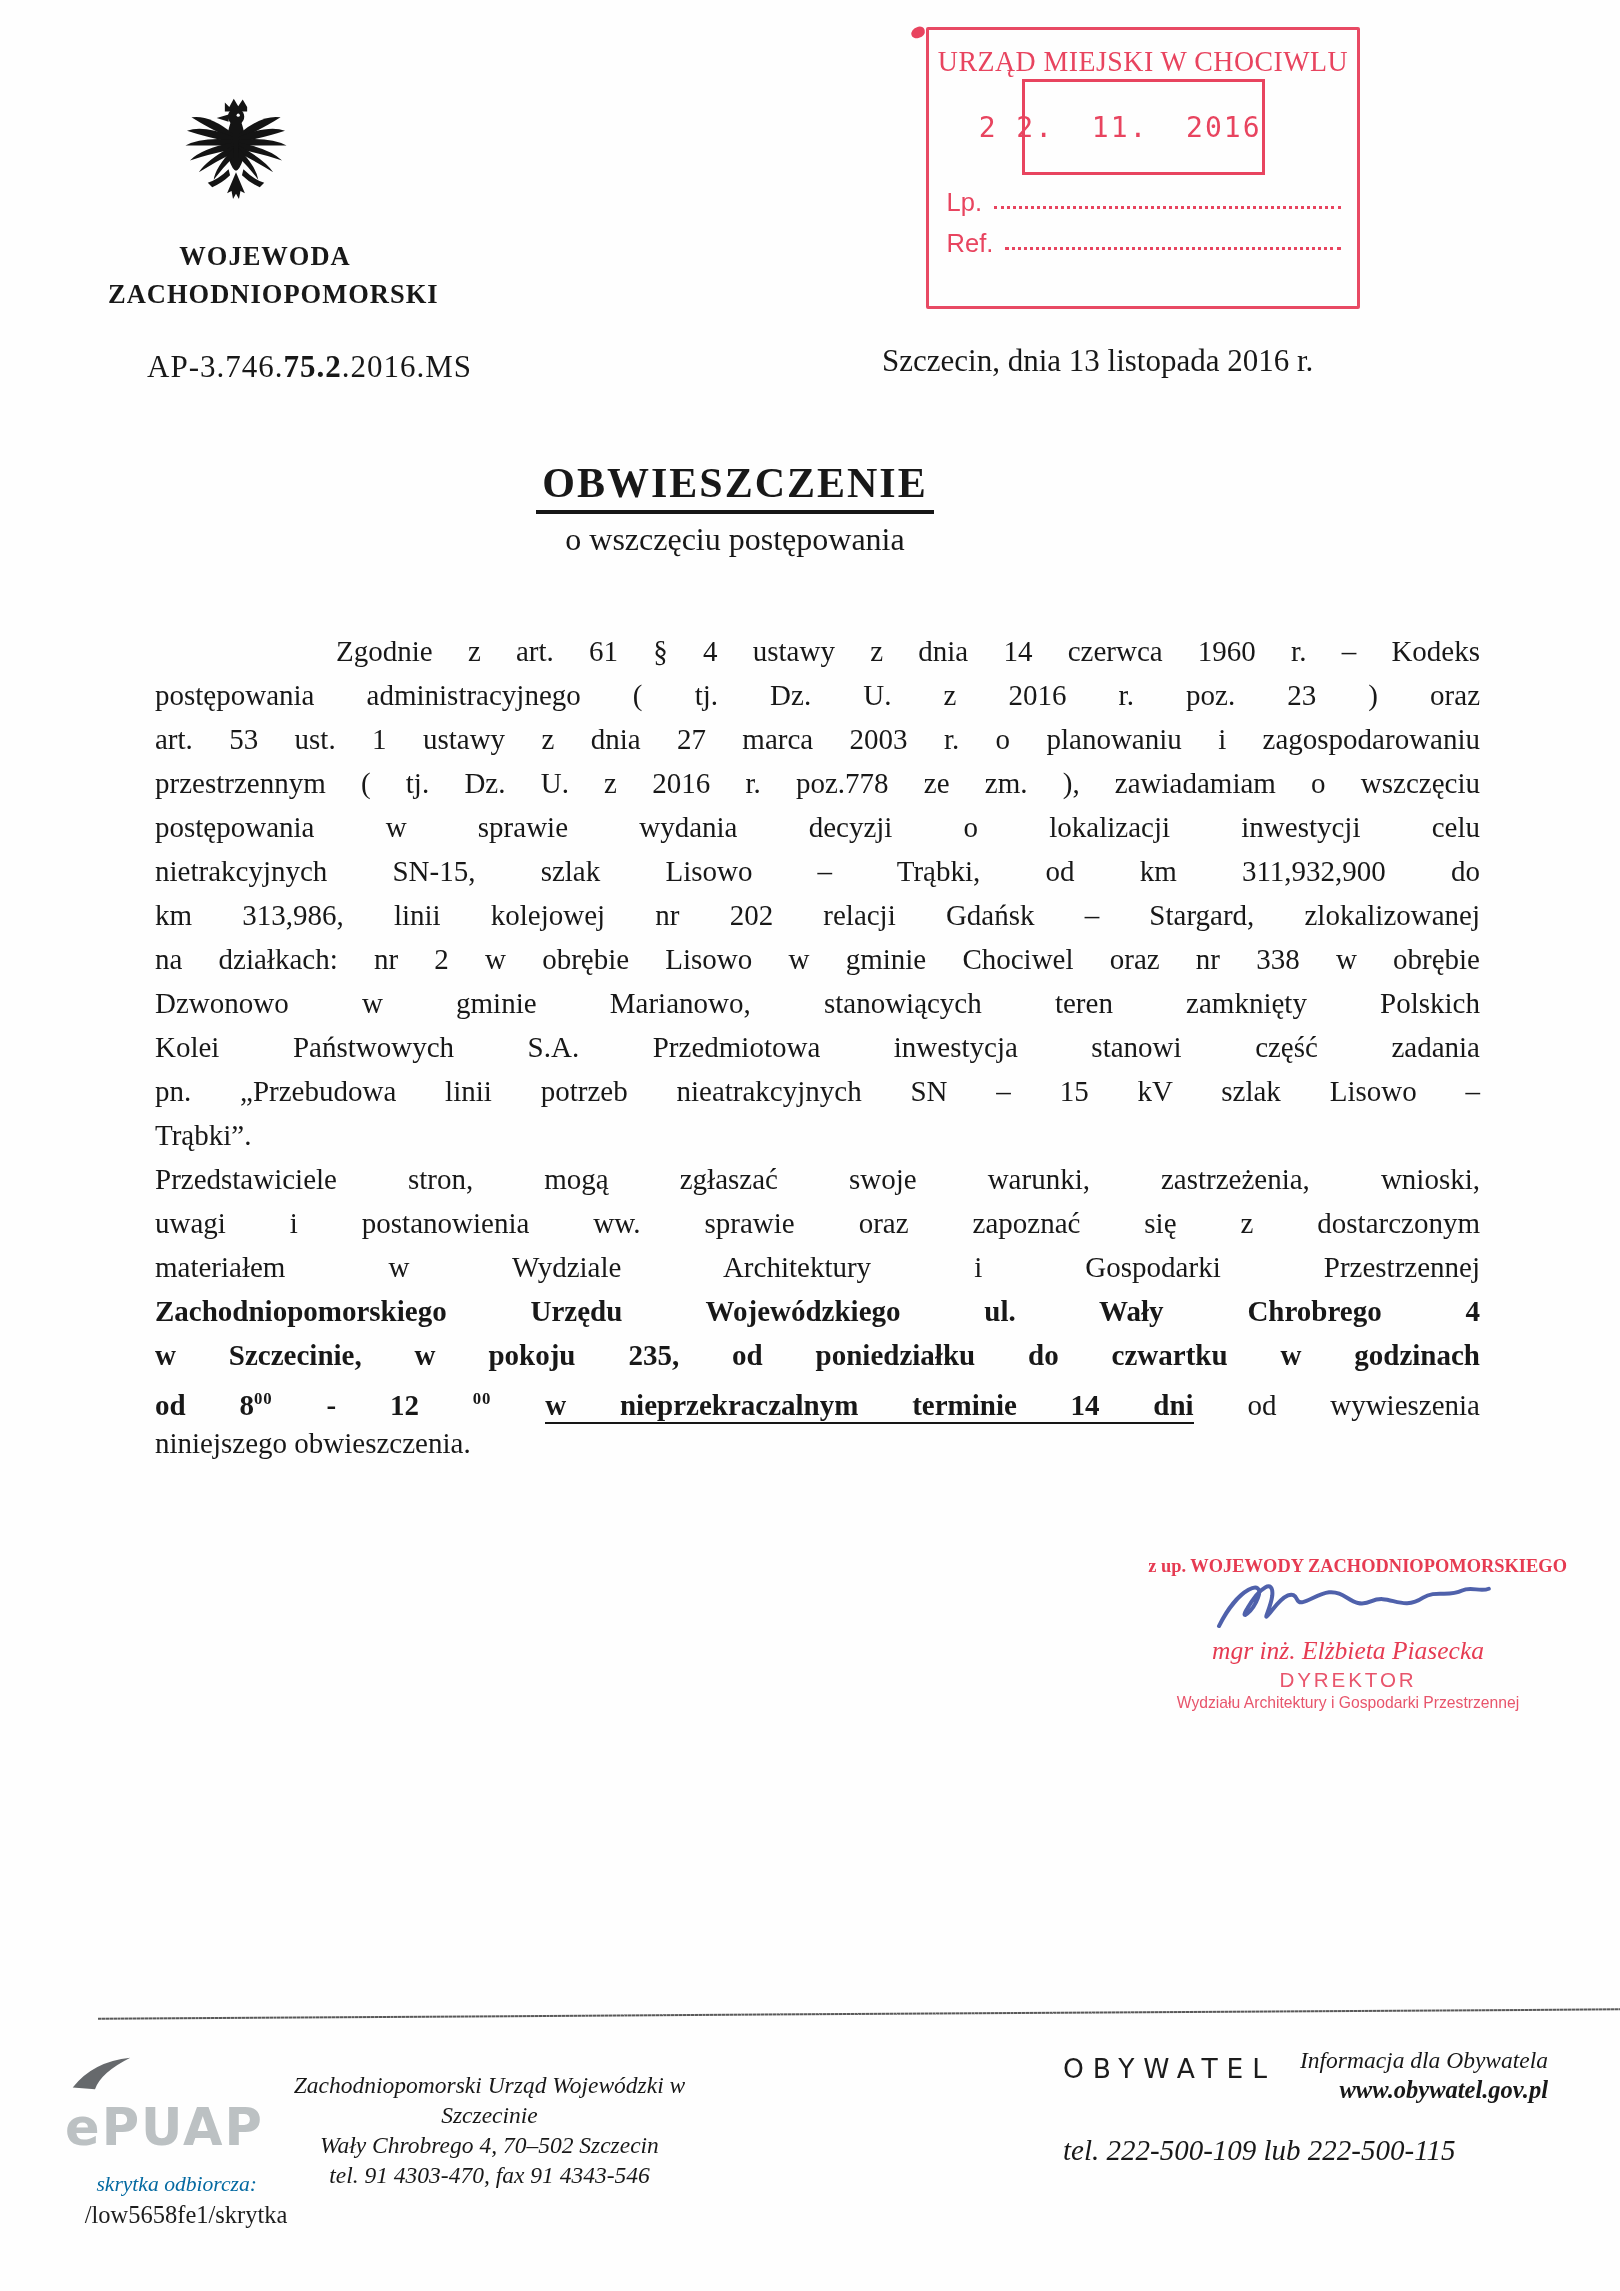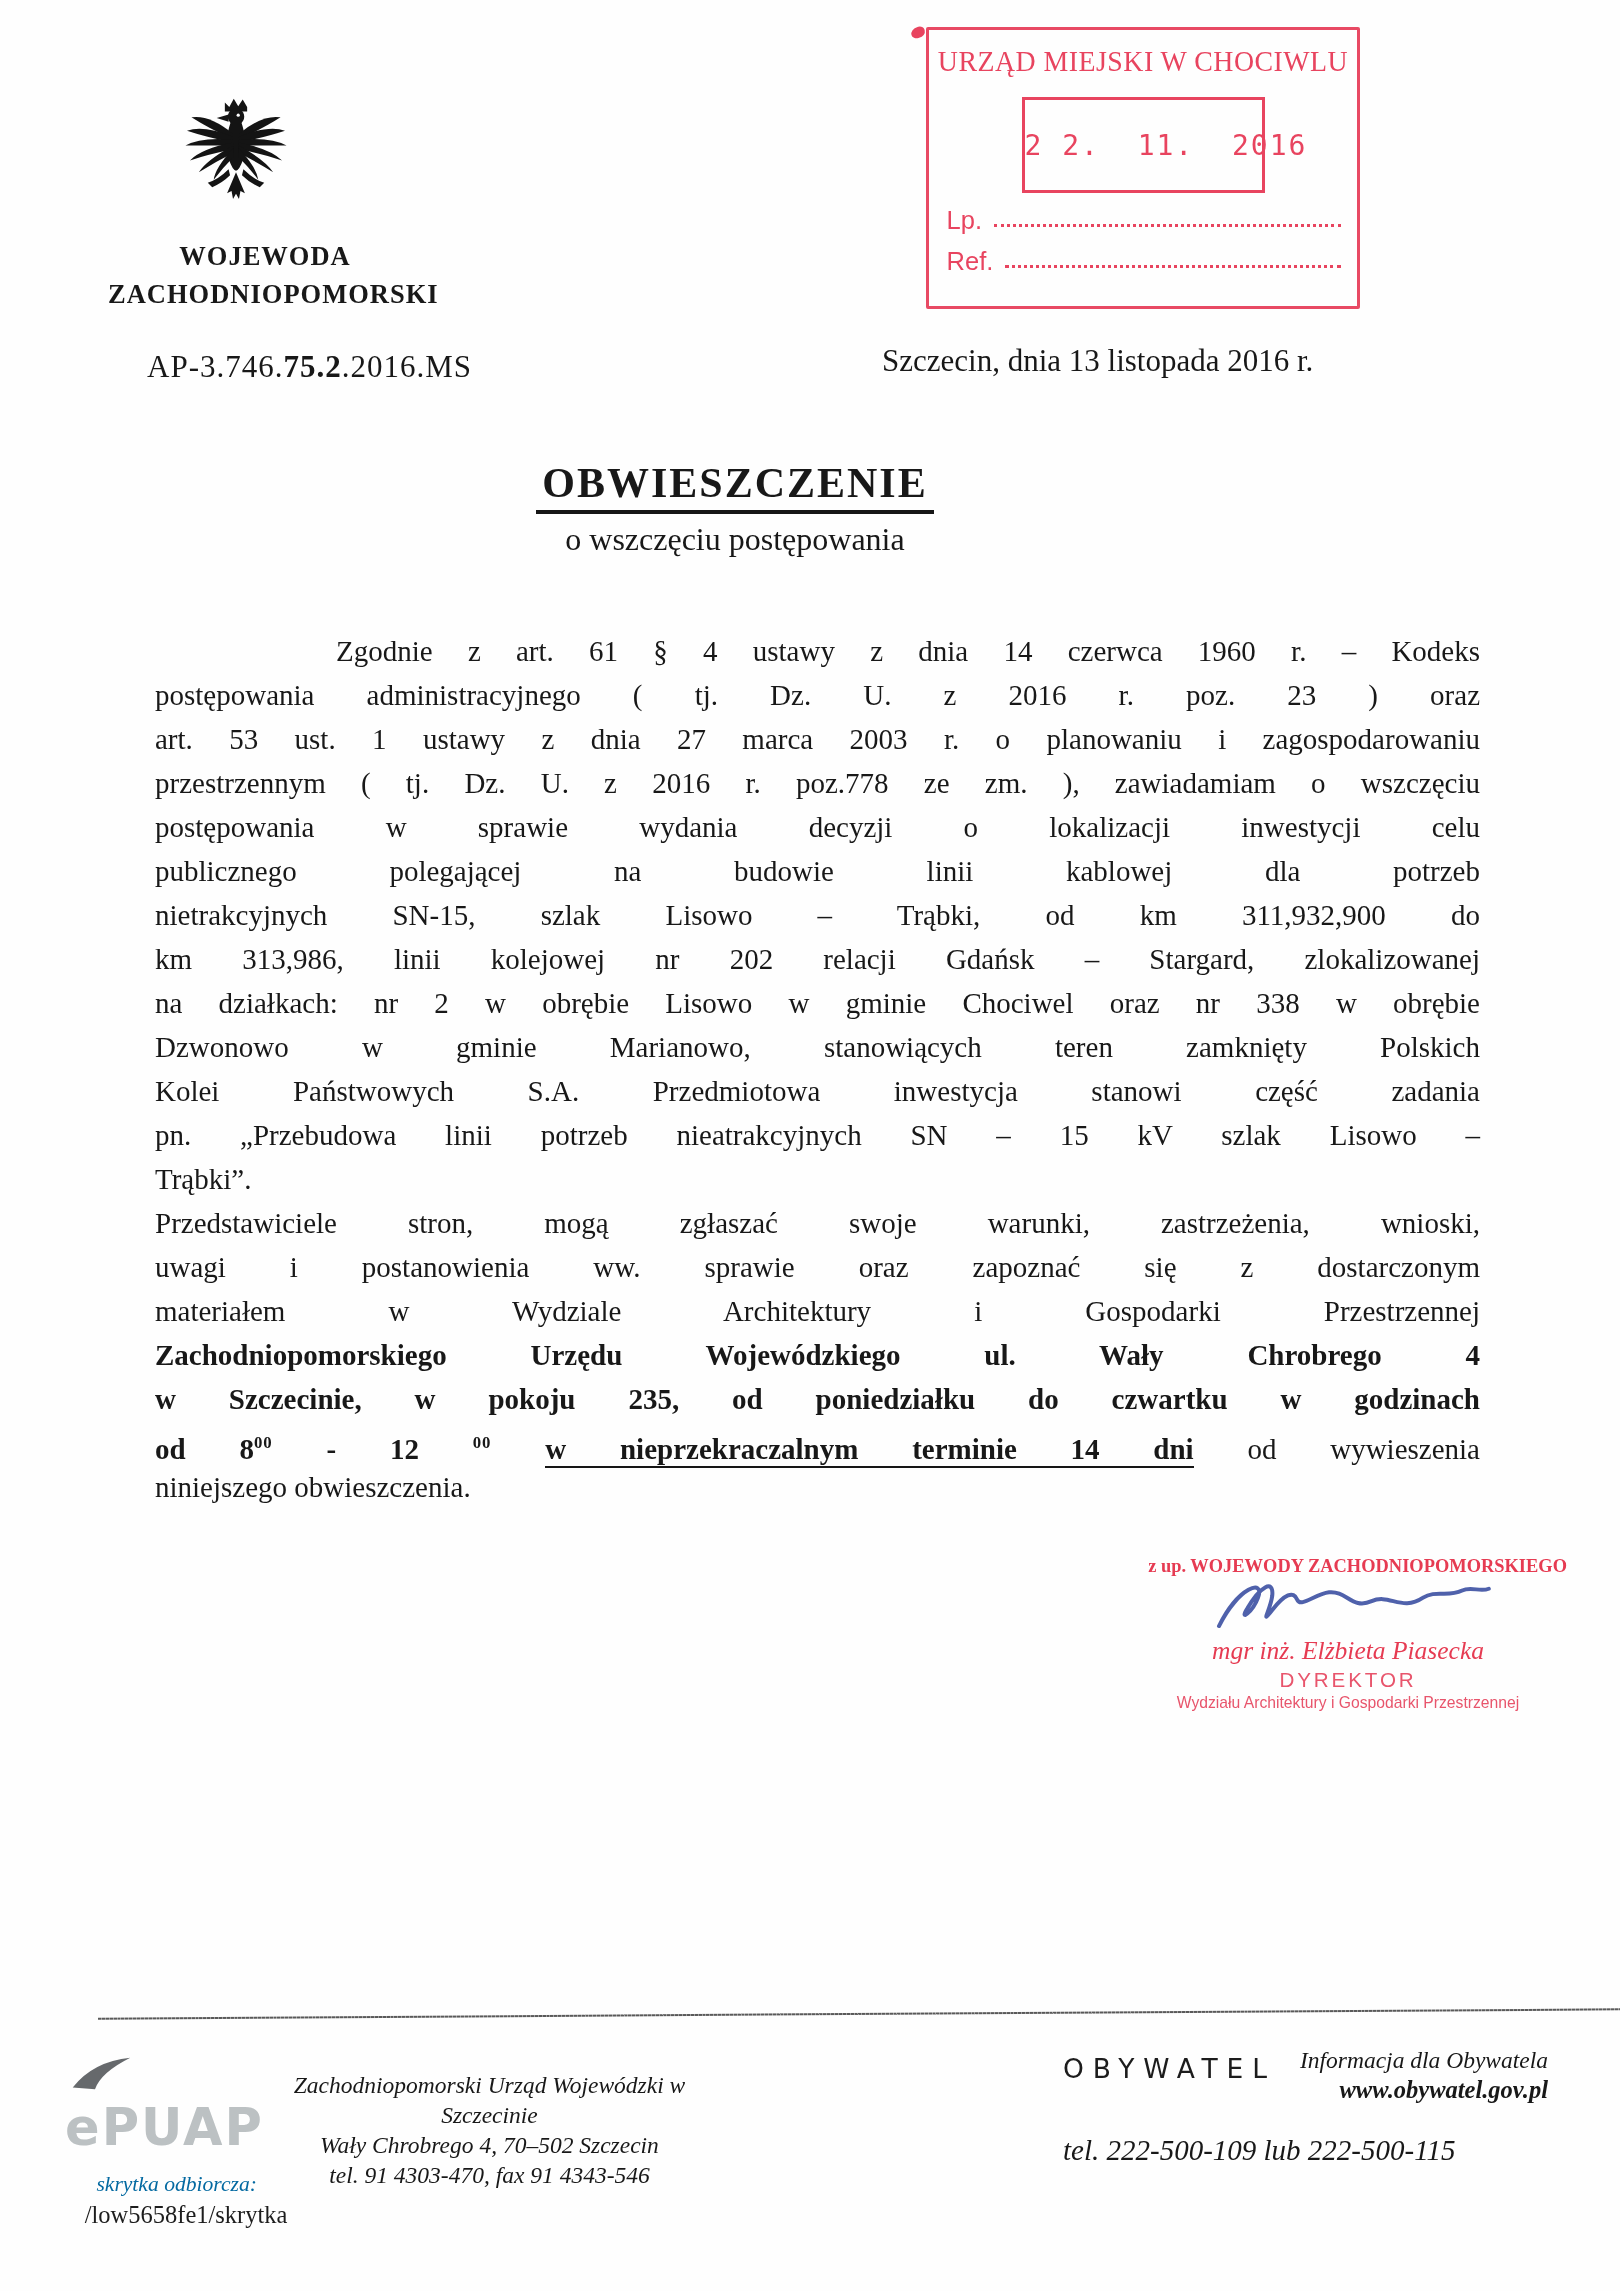--- a/index.html
+++ b/index.html
@@ -12,22 +12,22 @@
   .issuer{position:absolute;left:108px;top:237px;width:314px;text-align:center;
     font-weight:bold;font-size:26.5px;line-height:38px;letter-spacing:1px;}
   .case-number{position:absolute;left:147px;top:349px;font-size:31px;letter-spacing:1px;}
   .case-number b{font-weight:bold;}
   
   .stamp{position:absolute;left:926px;top:27.4px;width:428px;height:276px;
     border:3.9px solid #e84a64;color:#e8445f;border-radius:2px;}
   .stamp-blob{position:absolute;left:-17.6px;top:-3.9px;width:13.7px;height:10.8px;background:#e8445f;border-radius:60% 40% 55% 45%;transform:rotate(-15deg);}
   .stamp-office{margin-top:14.7px;text-align:center;font-size:29px;letter-spacing:0.5px;
     transform:scaleX(.96);white-space:nowrap;}
-  .stamp-datebox{margin:19px auto 0;width:237px;height:90px;border:3.9px solid #e8445f;
-    display:flex;align-items:center;justify-content:flex-start;}
+  .stamp-datebox{margin:1px auto 0;width:237px;height:90px;border:3.9px solid #e8445f;
+    display:flex;align-items:center;justify-content:flex-end;}
   .stamp-date{font-family:"DejaVu Sans Mono",monospace;font-size:28px;letter-spacing:2px;white-space:pre;}
   .stamp-row{display:flex;align-items:flex-end;margin:13.7px 15.7px 0 17.6px;
     font-family:"Liberation Sans",sans-serif;font-size:25.5px;line-height:27.4px;}
   .stamp-row .leader{flex:1;border-bottom:3.9px dotted #e8445f;margin:0 0 6.9px 11.8px;}
   
   .place-date{position:absolute;left:882px;top:343px;font-size:31px;}
   
   .title-block{position:absolute;left:392px;top:459px;width:686px;text-align:center;}
   .doc-title{display:inline-block;font-size:42px;font-weight:bold;letter-spacing:2px;
     border-bottom:4.9px solid #161616;padding:0 5.9px 2.9px;}
@@ -123,21 +123,20 @@
     <div><span class="doc-title">OBWIESZCZENIE</span></div>
     <div class="doc-subtitle">o wszczęciu postępowania</div>
   </div>
 
   <div class="body-text">
       <div class="bline just ind"><span>Zgodnie z art. 61 § 4 ustawy z dnia 14 czerwca 1960 r. – Kodeks</span></div>
       <div class="bline just"><span>postępowania administracyjnego ( tj. Dz. U. z 2016 r. poz. 23 ) oraz</span></div>
       <div class="bline just"><span>art. 53 ust. 1 ustawy z dnia 27 marca 2003 r. o planowaniu i zagospodarowaniu</span></div>
       <div class="bline just"><span>przestrzennym ( tj. Dz. U. z 2016 r. poz.778 ze zm. ), zawiadamiam o wszczęciu</span></div>
       <div class="bline just"><span>postępowania w sprawie wydania decyzji o lokalizacji inwestycji celu</span></div>
-      <div class="bline just"><span>publicznego polegającej na budowie linii kablowej dla potrzeb</span></div>
       <div class="bline just"><span>nietrakcyjnych SN-15, szlak Lisowo – Trąbki, od km 311,932,900 do</span></div>
       <div class="bline just"><span>km 313,986, linii kolejowej nr 202 relacji Gdańsk – Stargard, zlokalizowanej</span></div>
       <div class="bline just"><span>na działkach: nr 2 w obrębie Lisowo w gminie Chociwel oraz nr 338 w obrębie</span></div>
       <div class="bline just"><span>Dzwonowo w gminie Marianowo, stanowiących teren zamknięty Polskich</span></div>
       <div class="bline just"><span>Kolei Państwowych S.A. Przedmiotowa inwestycja stanowi część zadania</span></div>
       <div class="bline just"><span>pn. „Przebudowa linii potrzeb nieatrakcyjnych SN – 15 kV szlak Lisowo –</span></div>
       <div class="bline"><span>Trąbki”.</span></div>
       <div class="bline just"><span>Przedstawiciele stron, mogą zgłaszać swoje warunki, zastrzeżenia, wnioski,</span></div>
       <div class="bline just"><span>uwagi i postanowienia ww. sprawie oraz zapoznać się z dostarczonym</span></div>
       <div class="bline just"><span>materiałem w Wydziale Architektury i Gospodarki Przestrzennej</span></div>

